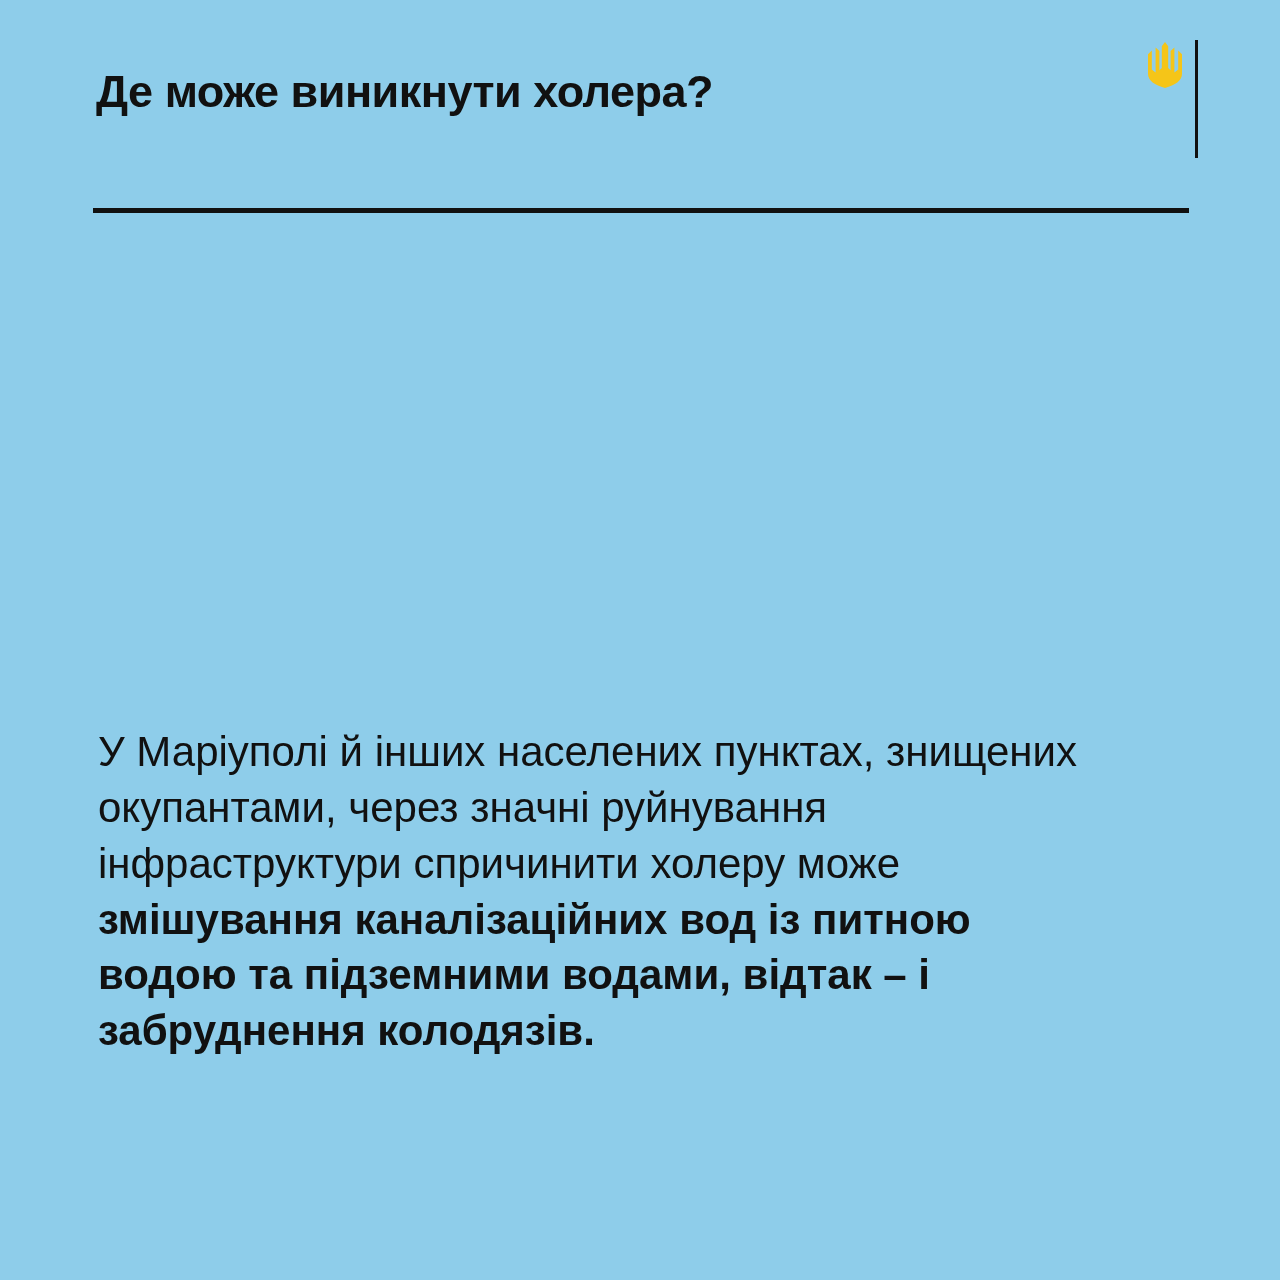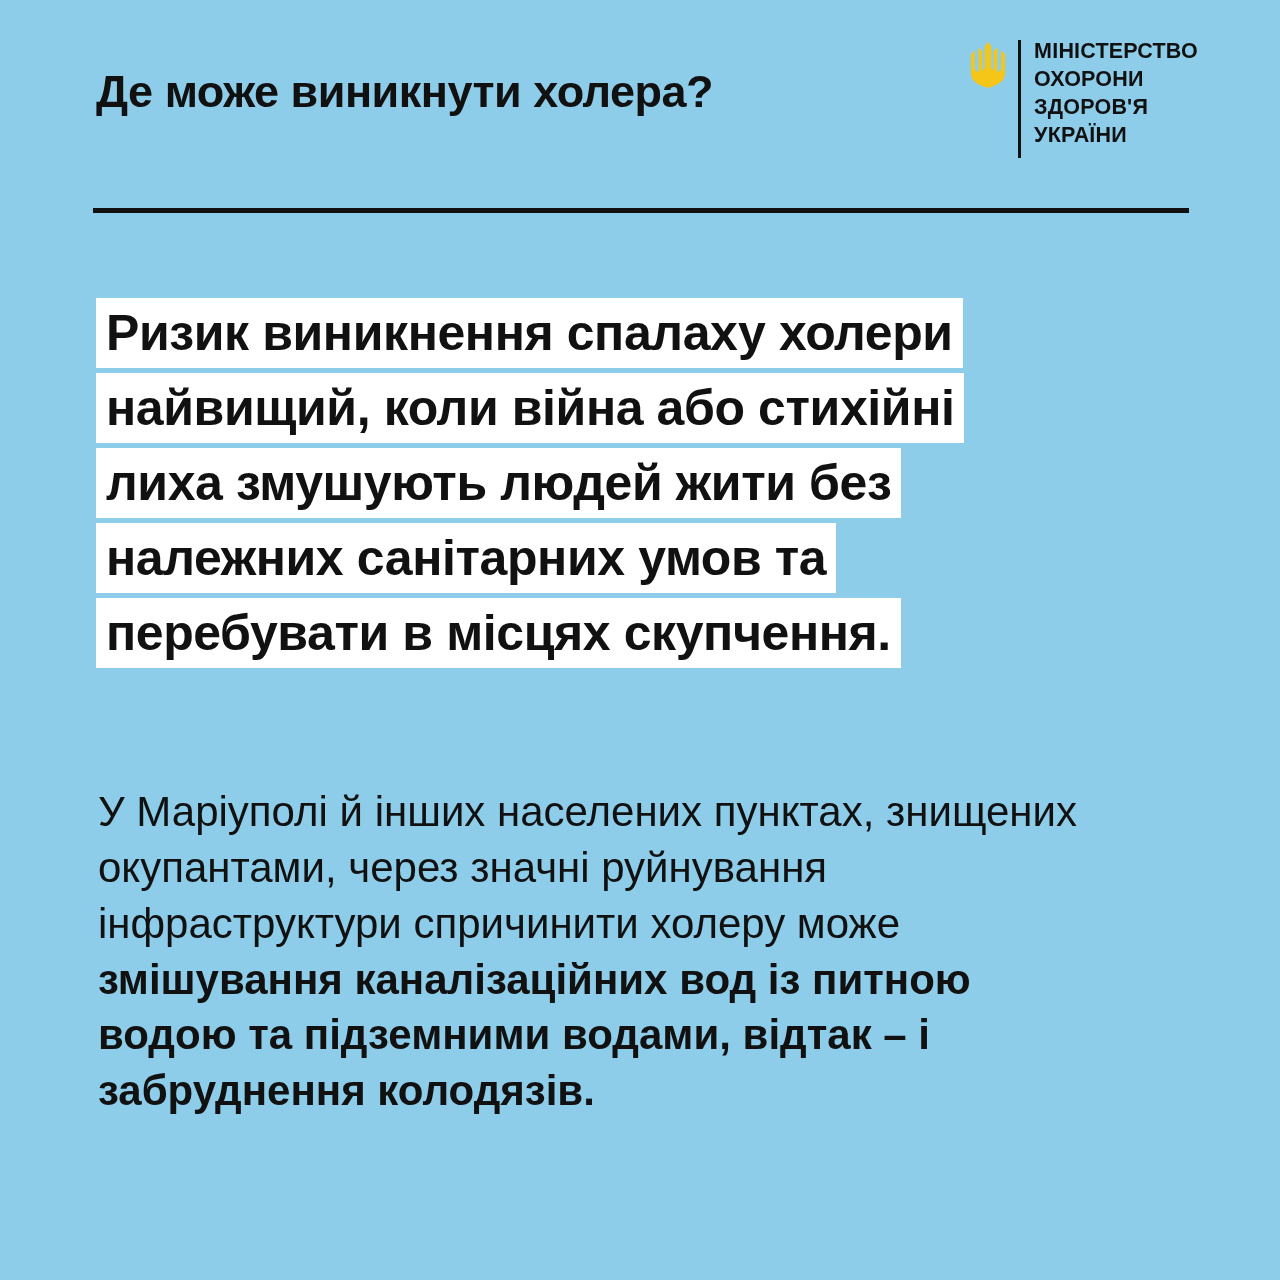--- a/index.html
+++ b/index.html
@@ -95,21 +95,21 @@
     padding: 10px 10px 10px 10px;
     margin-bottom: 5px;
     letter-spacing: -0.4px;
     white-space: nowrap;
   }
 
   
   .para {
     position: absolute;
     left: 98px;
-    top: 784px;
+    top: 724px;
     width: 1010px;
     font-size: 42px;
     line-height: 1.33;
     color: #111111;
   }
   .para b {
     font-weight: bold;
   }
 </style>
 </head>
@@ -118,29 +118,21 @@
 <div class="page">
 
   <div class="header">
     <div class="title">Де може виникнути холера?</div>
 
     <div class="logo">
       <svg class="logo-emblem" viewBox="0 0 34 46">
         <path d="M17 0 L20.2 4.2 L20.2 26 L22.6 28.2 L22.6 9 L26.4 5.4 L26.4 30.5 L30.2 27.6 L30.2 8.4 L34 12.2 L34 31.8 C34 38.6 27.2 43.4 17 46 C6.8 43.4 0 38.6 0 31.8 L0 12.2 L3.8 8.4 L3.8 27.6 L7.6 30.5 L7.6 5.4 L11.4 9 L11.4 28.2 L13.8 26 L13.8 4.2 Z" fill="#f5c518"></path>
       </svg>
       <div class="logo-divider"></div>
-      <div class="logo-text"><span>МІНІСТЕРСТВО</span><br><span>ОХОРОНИ</span><br><span>ЗДОРОВ'Я</span><br><span>УКРАЇНИ</span></div>
     </div>
   </div>
 
   <div class="rule"></div>
 
-  <div class="highlight-block">
-    <div class="highlight-line">Ризик виникнення спалаху холери</div>
-    <div class="highlight-line">найвищий, коли війна або стихійні</div>
-    <div class="highlight-line">лиха змушують людей жити без</div>
-    <div class="highlight-line">належних санітарних умов та</div>
-    <div class="highlight-line">перебувати в місцях скупчення.</div>
-  </div>
 
   <div class="para"><span>У Маріуполі й інших населених пунктах, знищених окупантами, через значні руйнування інфраструктури спричинити холеру може </span><b>змішування каналізаційних вод із питною водою та підземними водами, відтак – і забруднення колодязів.</b></div>
 
 </div>
 
 </body></html>

